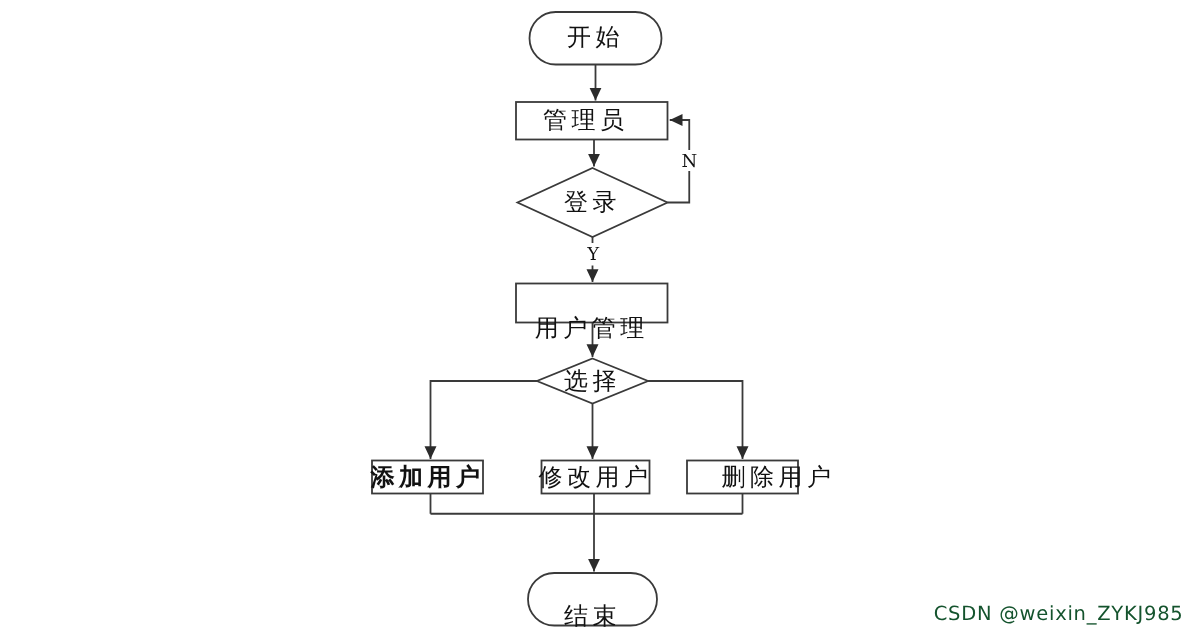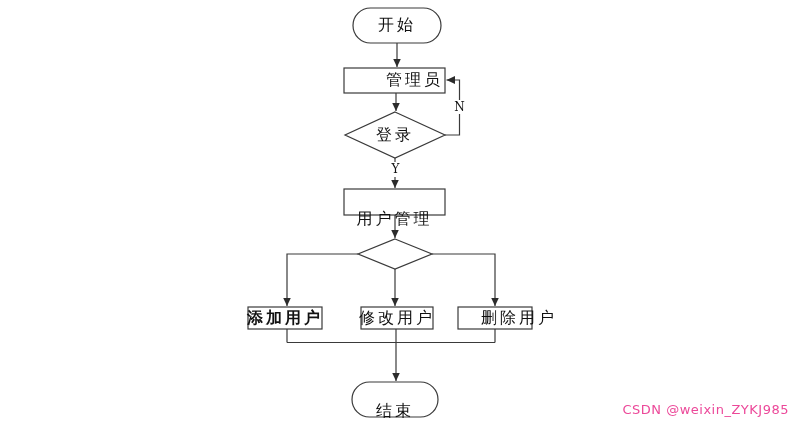--- a/index.html
+++ b/index.html
@@ -14,21 +14,21 @@
     position:absolute;display:flex;align-items:center;justify-content:center;
     font-size:16px;color:#111111;letter-spacing:3px;white-space:nowrap;
     pointer-events:none;
   }
   .edge-label{
     position:absolute;background:#ffffff;font-size:12px;color:#111111;
     text-align:center;white-space:nowrap;
   }
   .watermark{
     position:absolute;right:4px;bottom:7px;
-    font-family:"DejaVu Sans", sans-serif;font-size:13px;color:#ec4899;
+    font-family:"DejaVu Sans", sans-serif;font-size:13px;color:#14532d;
     letter-spacing:0.5px;
     margin-top:46px;
   }
 </style>
 </head>
 <body>
 
 <div class="stage">
 
   <svg width="793" height="424" viewBox="0 0 793 424">
@@ -56,23 +56,24 @@
     <polygon class="shape" points="395,112 445,135 395,158 345,135"></polygon>
     <rect class="shape" x="344" y="189" width="101" height="26"></rect>
     <polygon class="shape" points="395,239 432,254 395,269 358,254"></polygon>
     <rect class="shape" x="248" y="307" width="74" height="22"></rect>
     <rect class="shape" x="361" y="307" width="72" height="22"></rect>
     <rect class="shape" x="458" y="307" width="74" height="22"></rect>
     <rect class="shape" x="352" y="382" width="86" height="35" rx="17.5" ry="17.5"></rect>
   </svg>
 
   <div class="node-label" style="left:353px;top:8px;width:88px;height:35px;">开始</div>
-  <div class="node-label" style="left:364px;top:68px;width:101px;height:25px;border-radius:12px;">管理员</div>
+  <div class="node-label" style="left:340px;top:68px;width:101px;height:25px;border-radius:12px;">管理员</div>
   <div class="node-label" style="left:345px;top:112px;width:100px;height:46px;">登录</div>
   <div class="node-label" style="left:344px;top:206px;width:101px;height:26px;">用户管理</div>
+  <div class="node-label" style="left:358px;top:239px;width:74px;height:30px;">选择</div>
   <div class="node-label" style="left:248px;top:307px;width:74px;height:22px;font-weight:bold;">添加用户</div>
   <div class="node-label" style="left:361px;top:307px;width:72px;height:22px;">修改用户</div>
   <div class="node-label" style="left:458px;top:307px;width:74px;height:22px;margin-left:24px;">删除用户</div>
   <div class="node-label" style="left:352px;top:382px;width:86px;height:35px;margin-top:12px;">结束</div>
 
   <div class="edge-label" style="left:452px;top:100px;width:15px;height:14px;line-height:14px;">N</div>
   <div class="edge-label" style="left:388px;top:162px;width:15px;height:15px;line-height:15px;">Y</div>
 
   <div class="watermark">CSDN @weixin_ZYKJ985</div>
 

